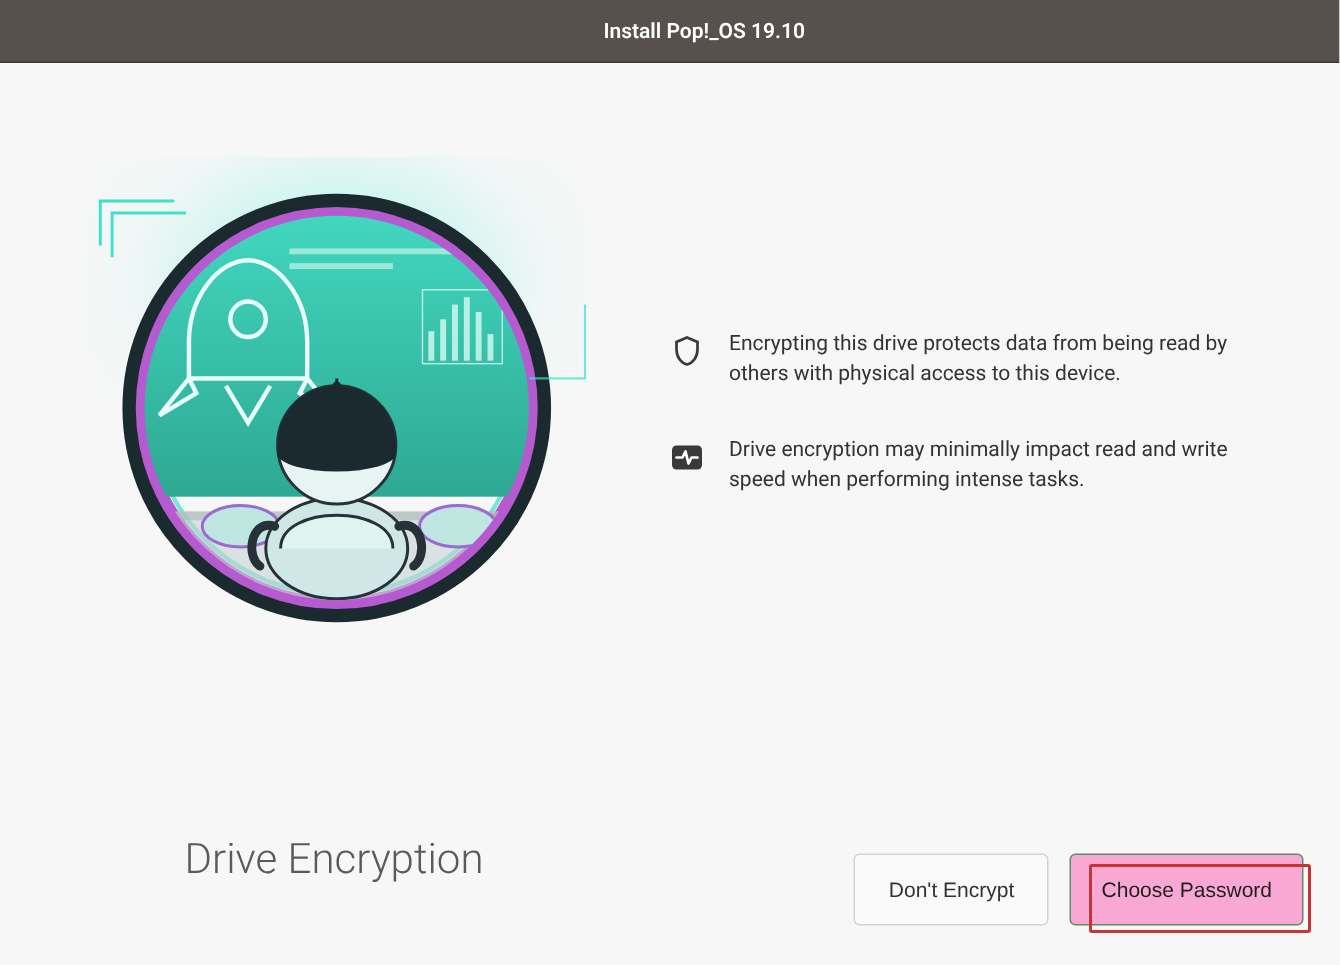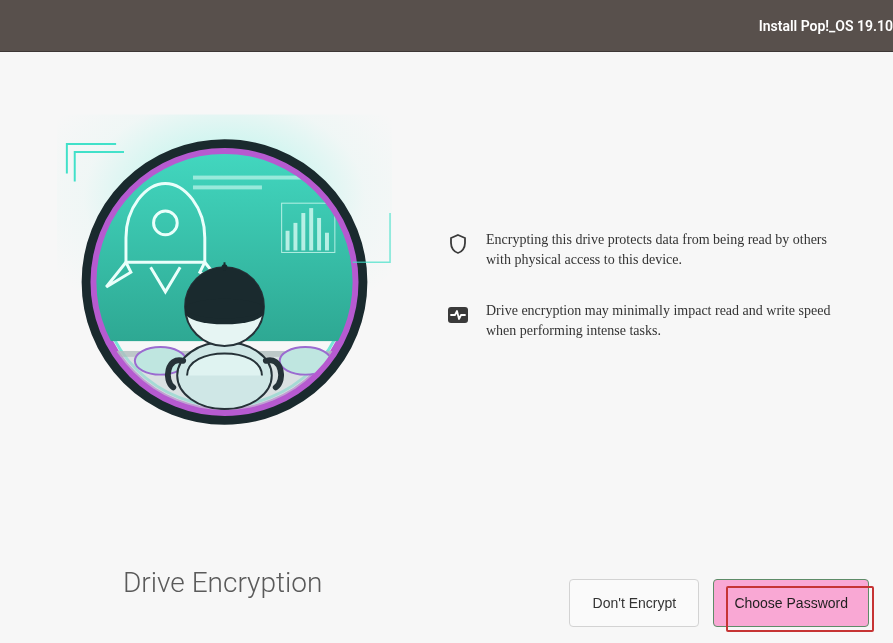--- a/index.html
+++ b/index.html
@@ -5,26 +5,26 @@
     * { box-sizing: border-box; margin: 0; padding: 0; }
     body {
       width: 893px;
       height: 643px;
       font-family: -apple-system, BlinkMacSystemFont, "Segoe UI", Roboto, "Fira Sans", sans-serif;
       background: #f7f7f7;
       overflow: hidden;
       position: relative;
     }
     .titlebar {
-      height: 52px;
+      height: 42px;
       background: #58504c;
       color: #ffffff;
       display: flex;
       align-items: center;
-      justify-content: flex-end;
+      justify-content: center;
       font-size: 14px;
       font-weight: 600;
       border-bottom: 1px solid rgba(0,0,0,0.3);
       padding-left: 46px;
     }
     .content {
       position: relative;
       height: calc(643px - 44px);
       background: #f7f7f7;
     }
@@ -34,21 +34,20 @@
       top: 60px;
       width: 335px;
       height: 340px;
     }
     .illustration svg { width: 100%; height: 100%; }
     .info-list {
       position: absolute;
       left: 446px;
       top: 178px;
       width: 390px;
-      font-family: Liberation Serif, serif;
     }
     .info-item {
       display: flex;
       align-items: flex-start;
       gap: 16px;
       margin-bottom: 32px;
     }
     .info-icon {
       width: 24px;
       height: 24px;

